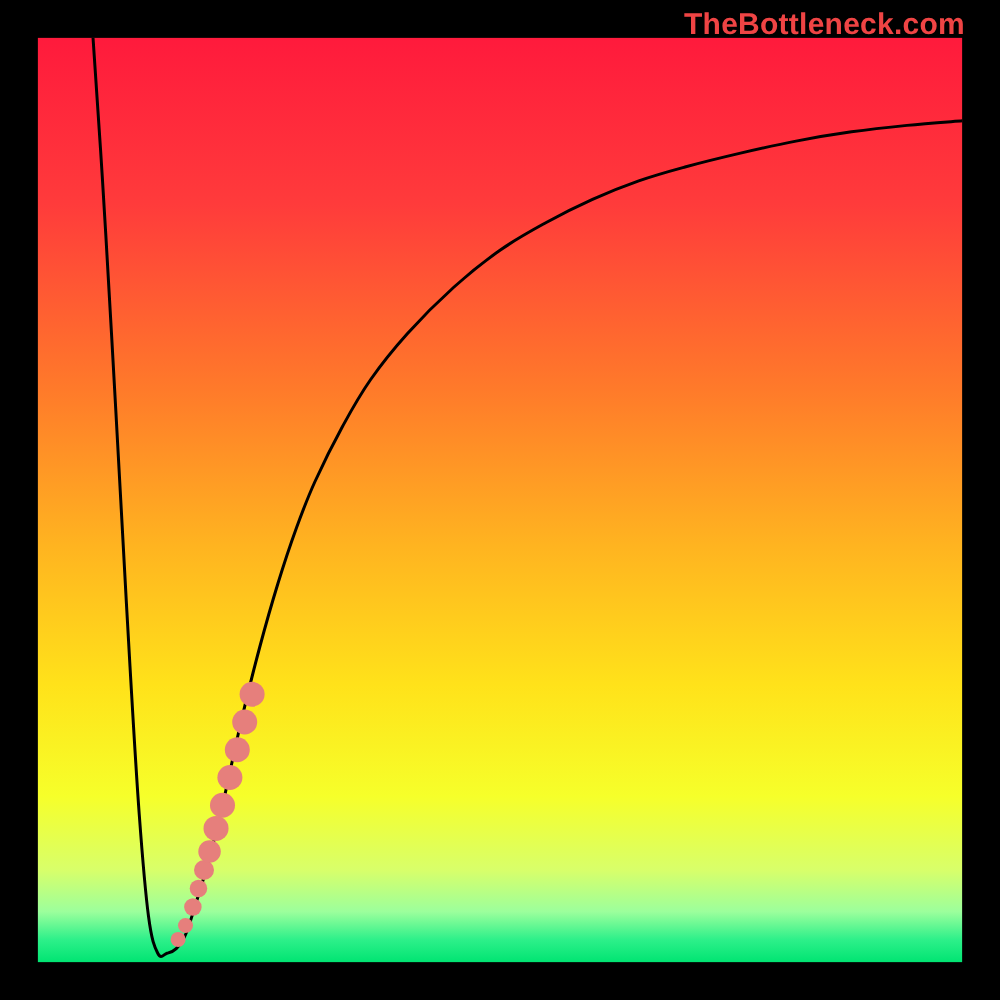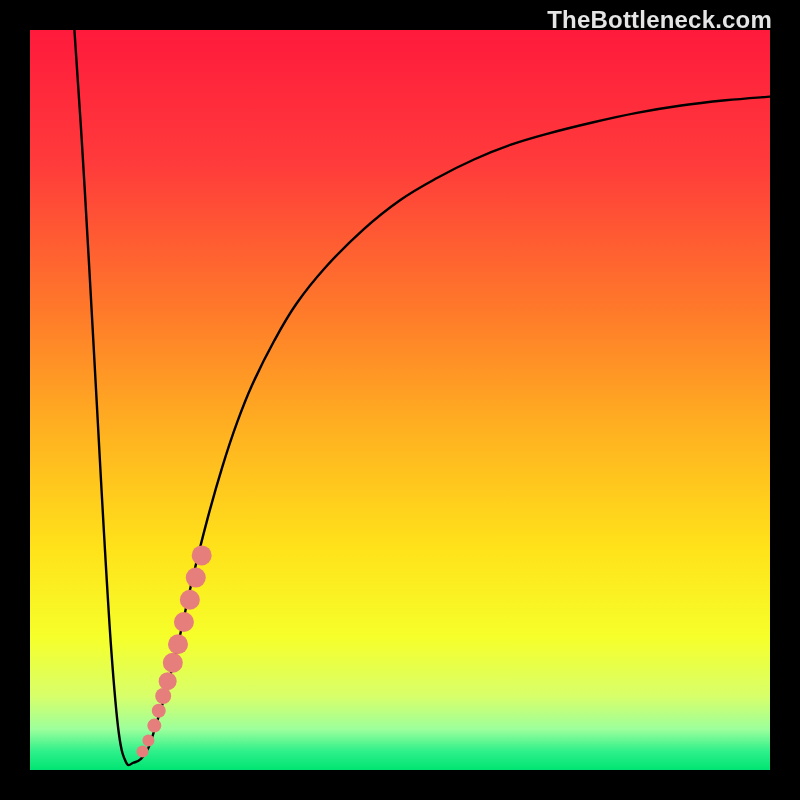--- a/index.html
+++ b/index.html
@@ -22,21 +22,21 @@
     left: 30px;
     top: 30px;
     width: 740px;
     height: 740px;
     overflow: hidden;
   }
   .watermark {
     position: absolute;
     top: 6px;
     right: 28px;
-    color: #e5e5e5;
+    color: #ef4444;
     font-size: 24px;
     font-weight: 600;
     letter-spacing: 0.2px;
     user-select: none;
   }
   svg { display: block; }
 </style>
 </head>
 <body>
 

